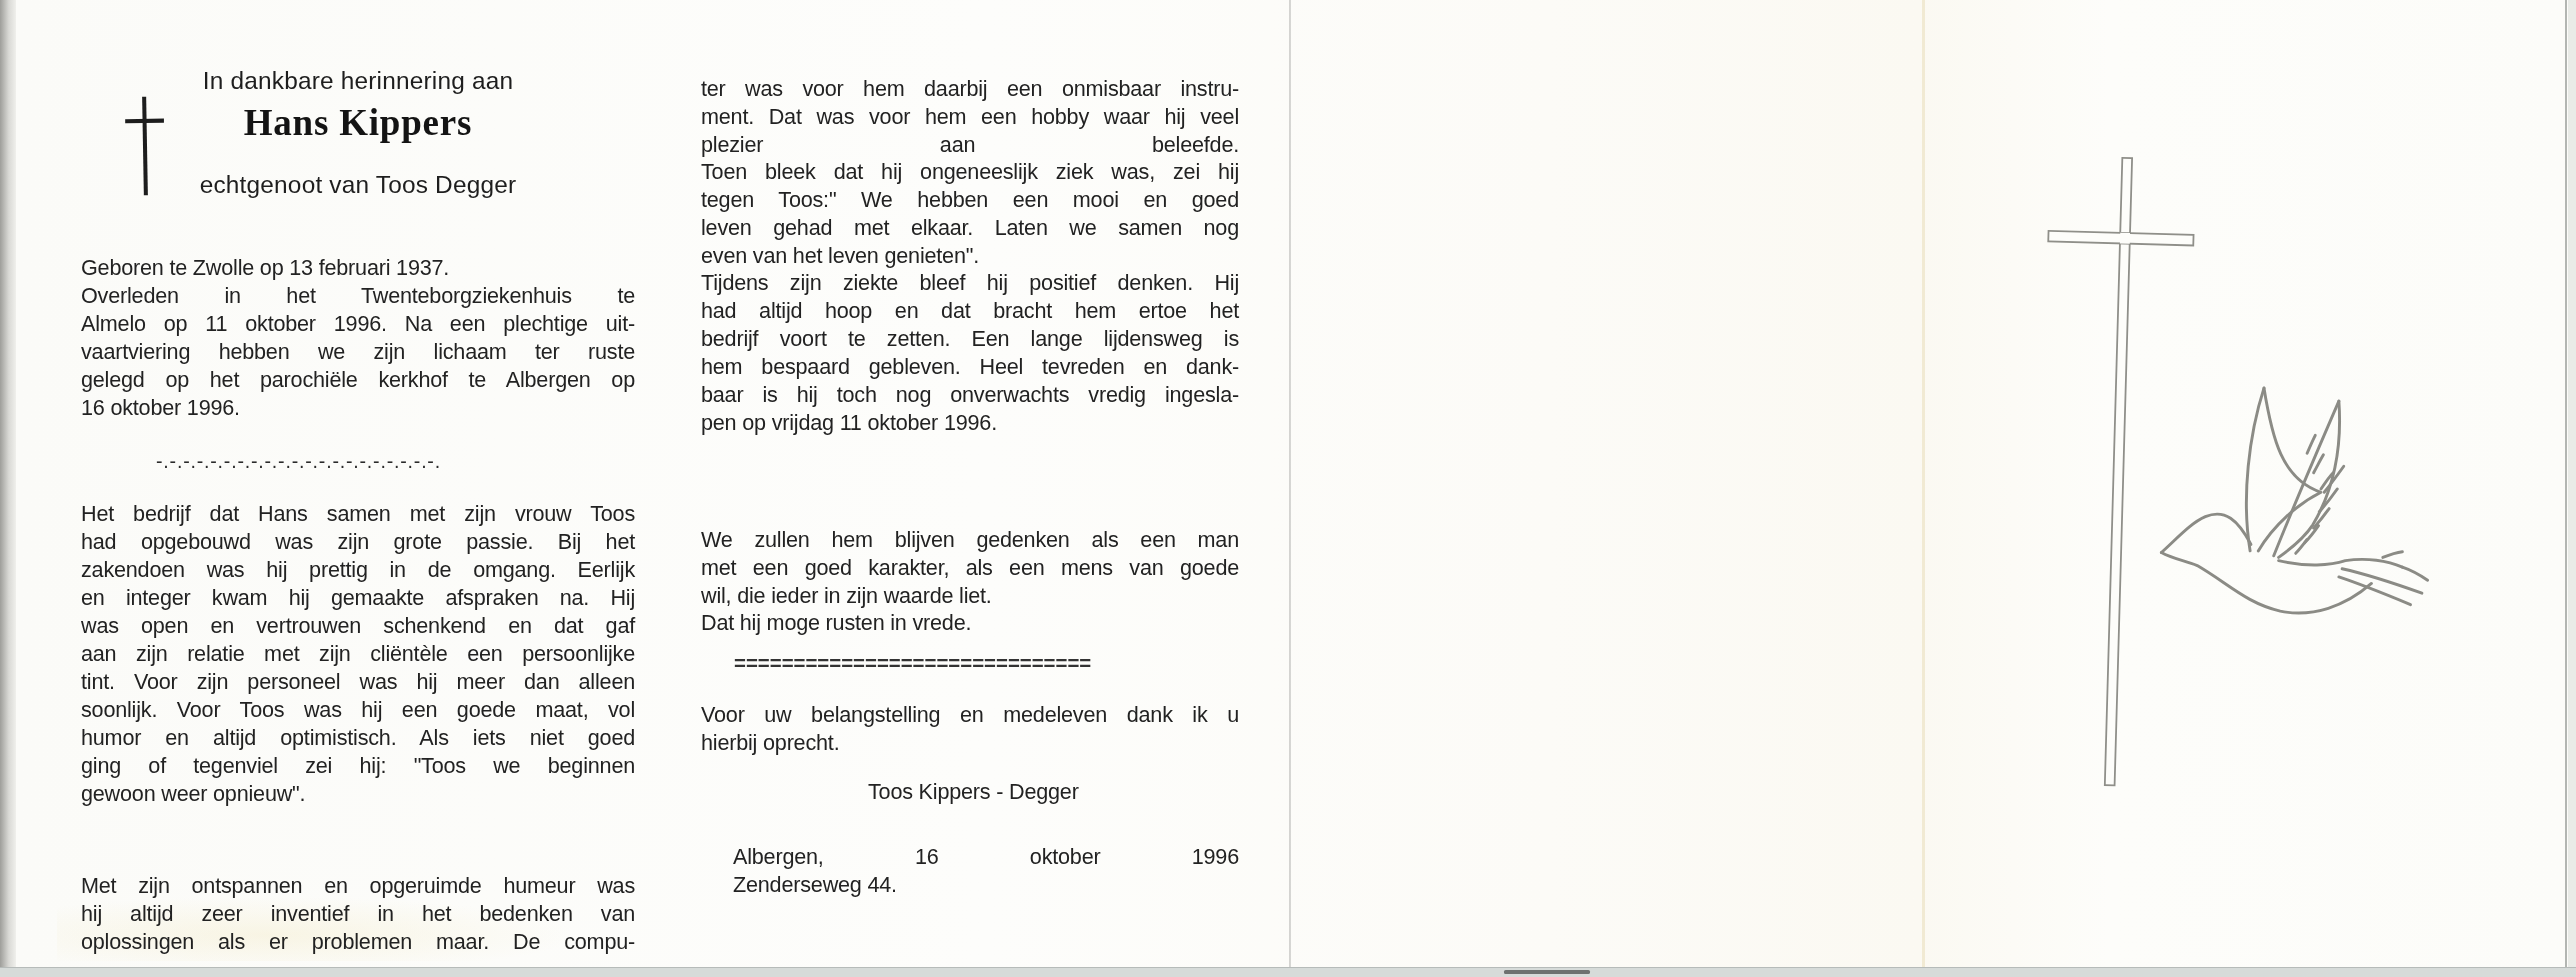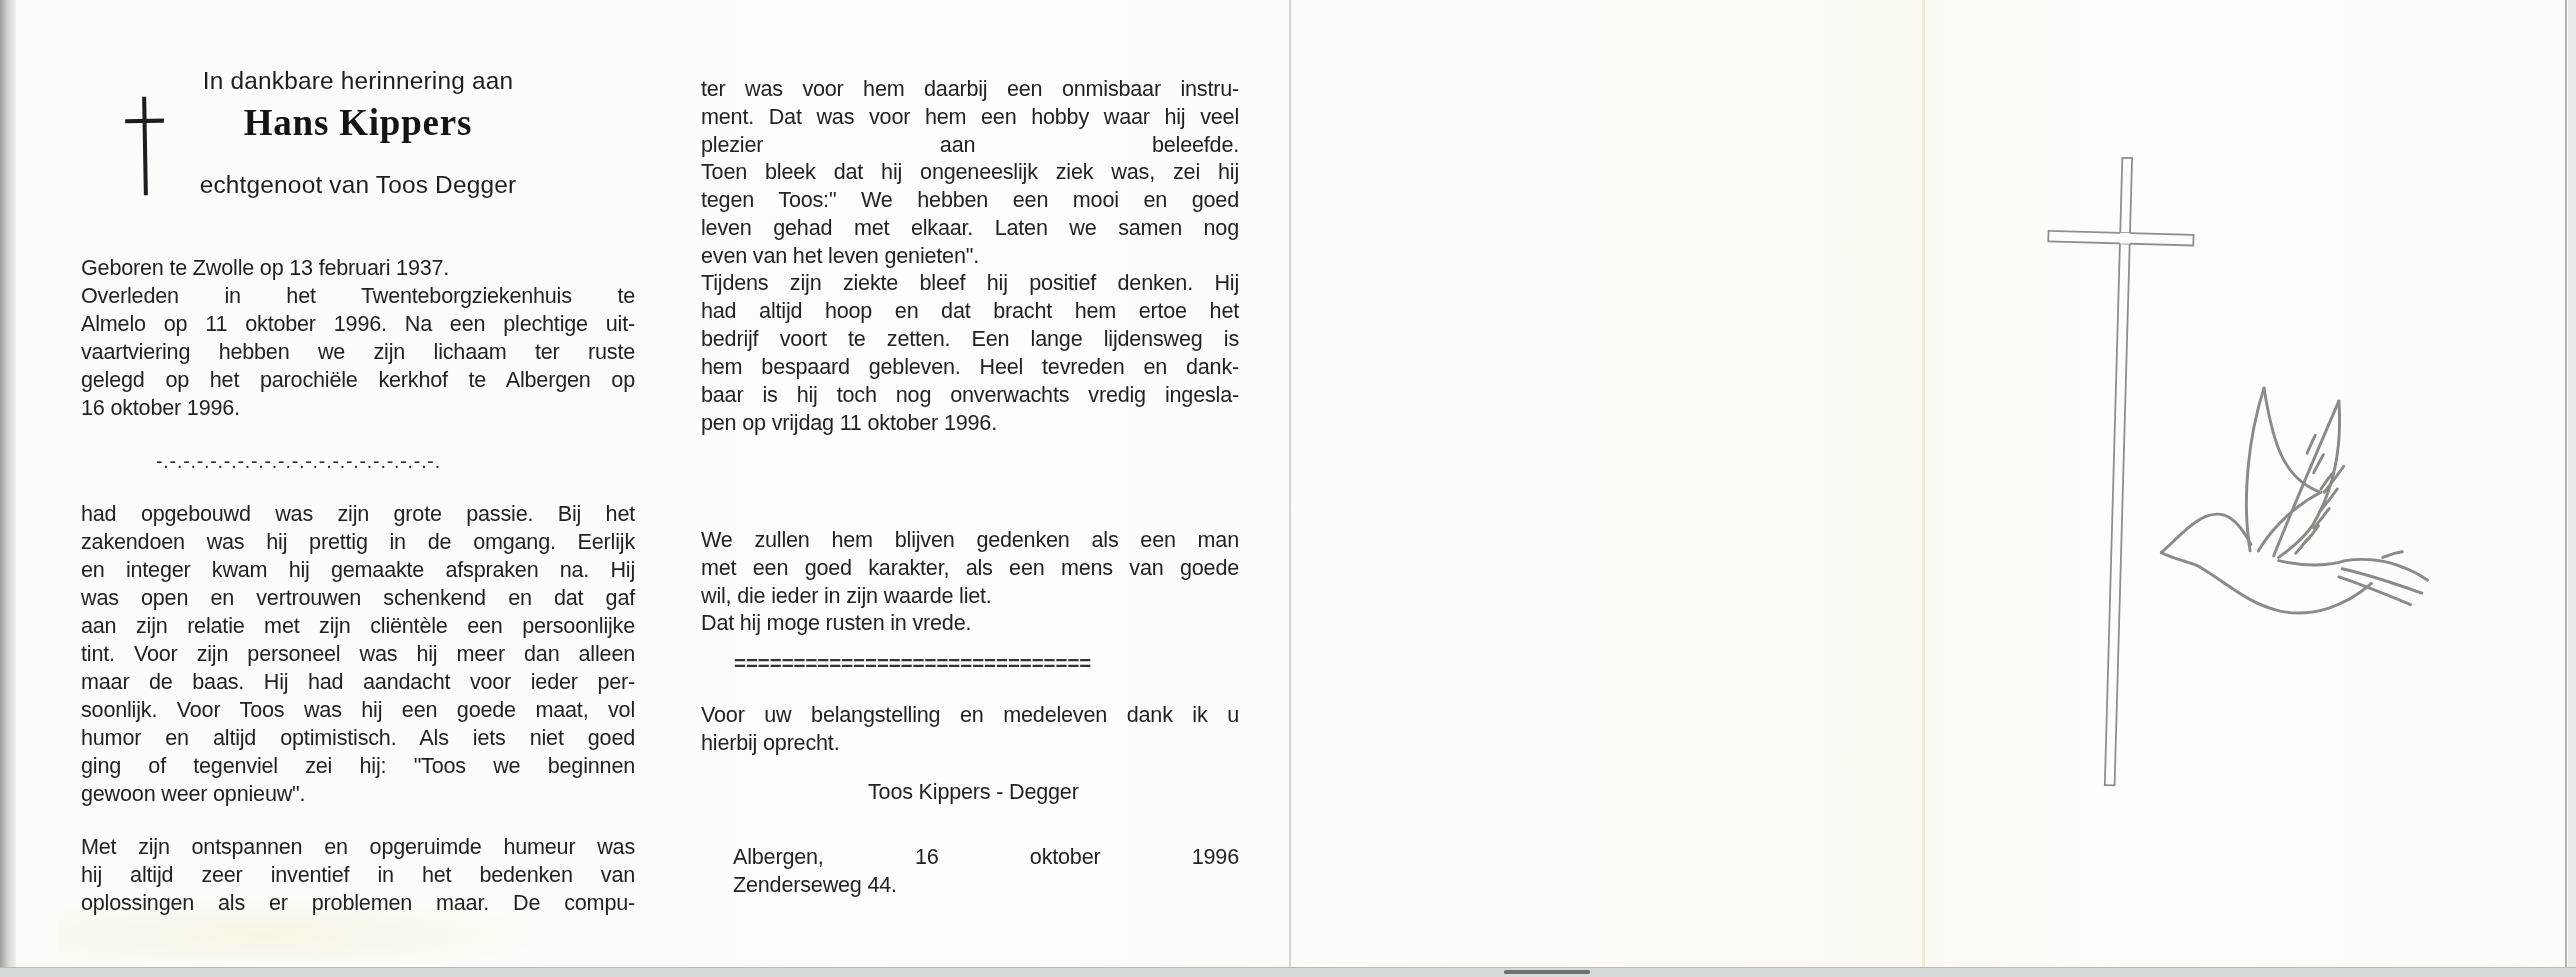--- a/index.html
+++ b/index.html
@@ -65,33 +65,33 @@
           <div class="tline">Overleden in het Twenteborgziekenhuis te</div>
           <div class="tline">Almelo op 11 oktober 1996. Na een plechtige uit-</div>
           <div class="tline">vaartviering hebben we zijn lichaam ter ruste</div>
           <div class="tline">gelegd op het parochiële kerkhof te Albergen op</div>
           <div class="tline tlast">16 oktober 1996.</div>
         </div>
 
       <div class="divider" style="left:75px;top:447px;">-.-.-.-.-.-.-.-.-.-.-.-.-.-.-.-.-.-.-.-.-.</div>
 
       <div class="block" style="top:500px;">
+          <div class="tline">Het bedrijf dat Hans samen met zijn vrouw Toos</div>
           <div class="tline">had opgebouwd was zijn grote passie. Bij het</div>
           <div class="tline">zakendoen was hij prettig in de omgang. Eerlijk</div>
           <div class="tline">en integer kwam hij gemaakte afspraken na. Hij</div>
           <div class="tline">was open en vertrouwen schenkend en dat gaf</div>
           <div class="tline">aan zijn relatie met zijn cliëntèle een persoonlijke</div>
           <div class="tline">tint. Voor zijn personeel was hij meer dan alleen</div>
-          <div class="tline">maar de baas. Hij had aandacht voor ieder per-</div>
           <div class="tline">soonlijk. Voor Toos was hij een goede maat, vol</div>
           <div class="tline">humor en altijd optimistisch. Als iets niet goed</div>
           <div class="tline">ging of tegenviel zei hij: "Toos we beginnen</div>
           <div class="tline tlast">gewoon weer opnieuw".</div>
         </div>
-      <div class="block jlast" style="top:833px;">
+      <div class="block jlast" style="top:872px;">
           <div class="tline">Met zijn ontspannen en opgeruimde humeur was</div>
           <div class="tline">hij altijd zeer inventief in het bedenken van</div>
           <div class="tline tlast">oplossingen als er problemen maar. De compu-</div>
         </div>
     </div>
   </div>
 
   <div>
     <div class="col" style="left:701px;top:0;width:538px;height:967px;">
       <div class="block jlast" style="top:75px;">

